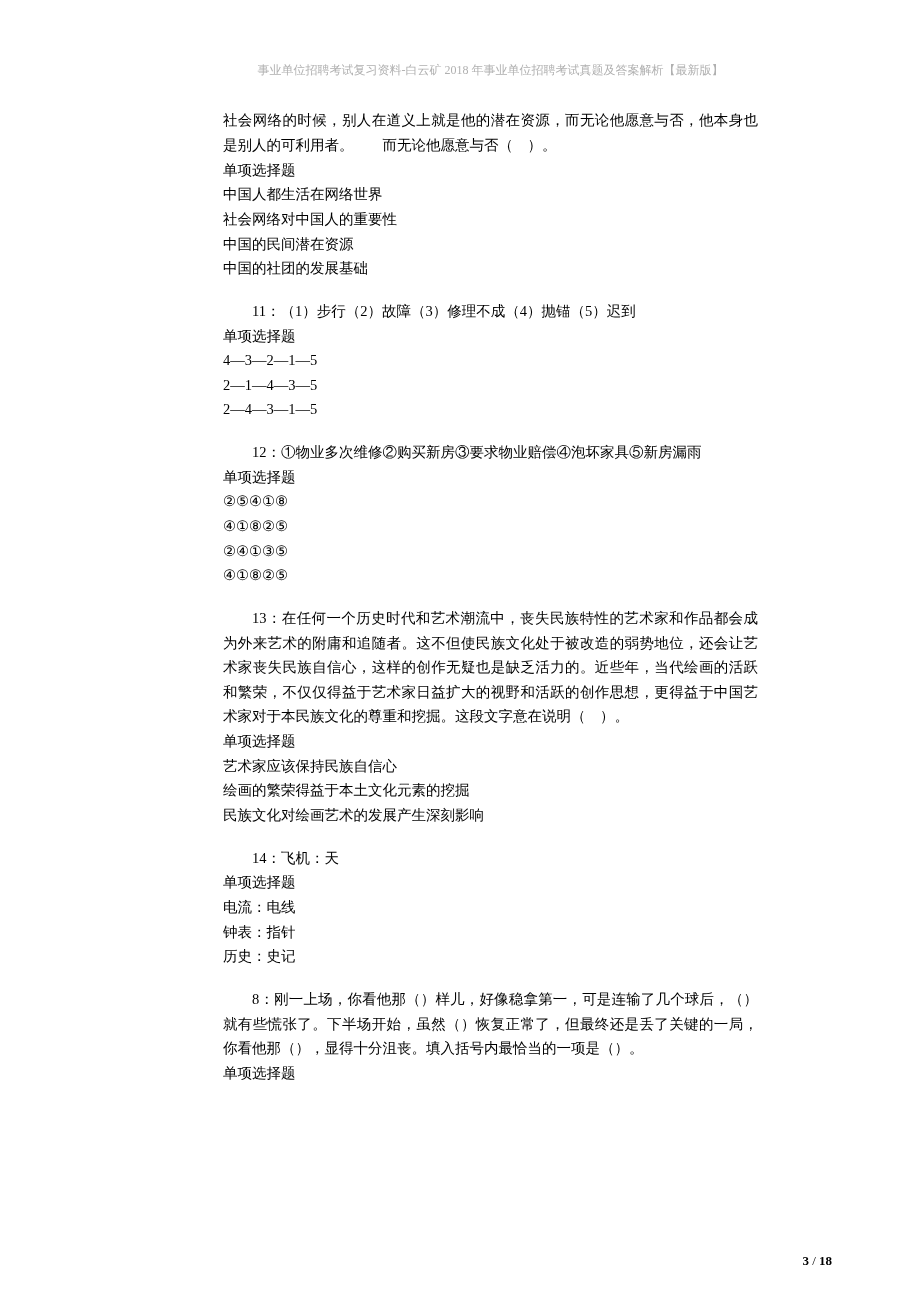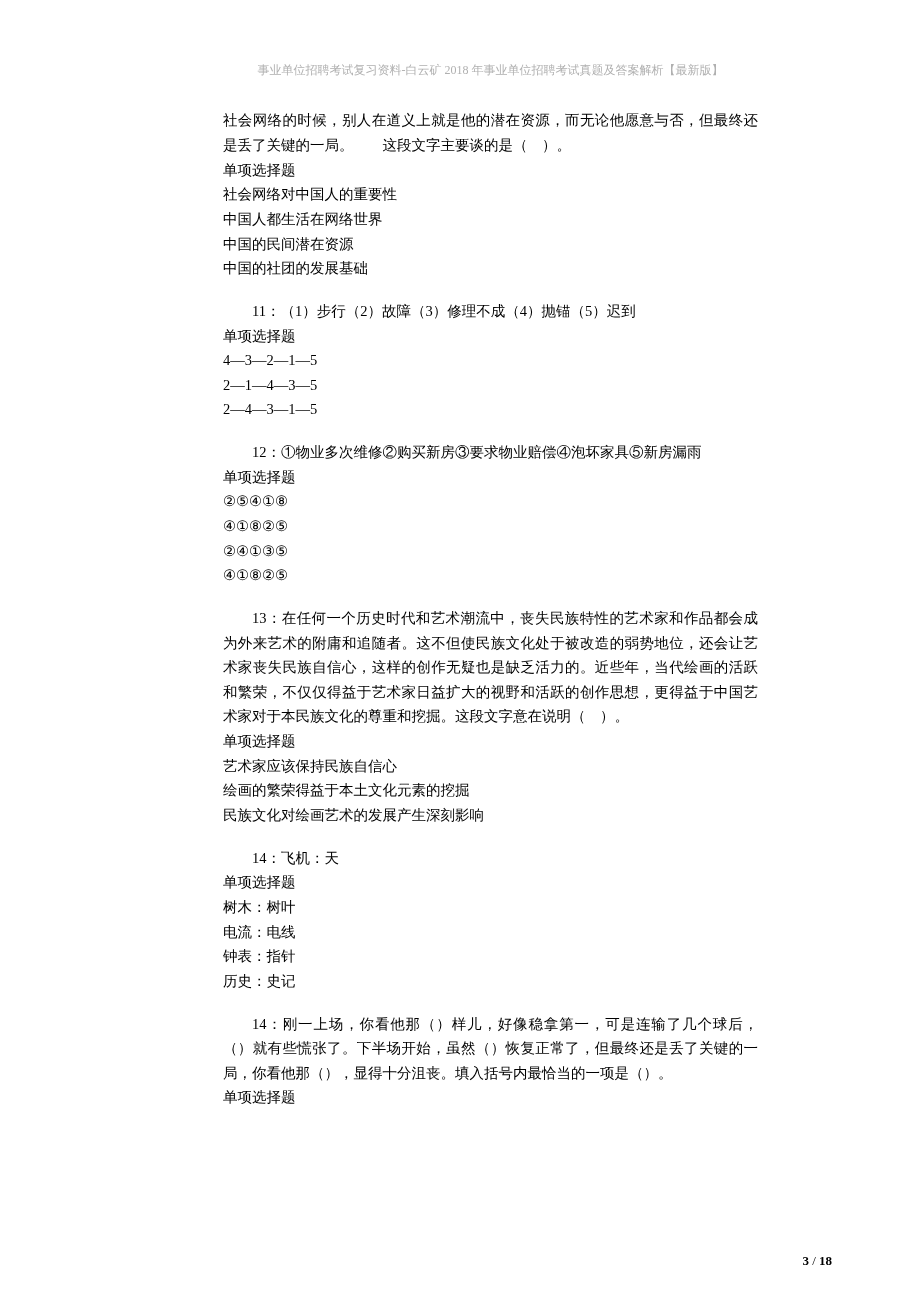--- a/index.html
+++ b/index.html
@@ -56,24 +56,24 @@
 </head>
 <body>
 
 <div class="page">
 
   <div class="header">事业单位招聘考试复习资料-白云矿 2018 年事业单位招聘考试真题及答案解析【最新版】</div>
 
   <div class="content">
 
     <div class="block">
-      <p class="para">社会网络的时候，别人在道义上就是他的潜在资源，而无论他愿意与否，但最终还是丢了关键的一局。　　这段文字主要谈的是（　）。</p>
+      <p class="para">社会网络的时候，别人在道义上就是他的潜在资源，而无论他愿意与否，他本身也是别人的可利用者。　　而无论他愿意与否（　）。</p>
       <p class="para">单项选择题</p>
+      <p class="para">中国人都生活在网络世界</p>
       <p class="para">社会网络对中国人的重要性</p>
-      <p class="para">中国人都生活在网络世界</p>
       <p class="para">中国的民间潜在资源</p>
       <p class="para">中国的社团的发展基础</p>
     </div>
 
     <div class="block">
       <p class="para indent">11：（1）步行（2）故障（3）修理不成（4）抛锚（5）迟到</p>
       <p class="para">单项选择题</p>
       <p class="para">4—3—2—1—5</p>
       <p class="para">2—1—4—3—5</p>
       <p class="para">2—4—3—1—5</p>
@@ -92,28 +92,27 @@
       <p class="para indent">13：在任何一个历史时代和艺术潮流中，丧失民族特性的艺术家和作品都会成为外来艺术的附庸和追随者。这不但使民族文化处于被改造的弱势地位，还会让艺术家丧失民族自信心，这样的创作无疑也是缺乏活力的。近些年，当代绘画的活跃和繁荣，不仅仅得益于艺术家日益扩大的视野和活跃的创作思想，更得益于中国艺术家对于本民族文化的尊重和挖掘。这段文字意在说明（　）。</p>
       <p class="para">单项选择题</p>
       <p class="para">艺术家应该保持民族自信心</p>
       <p class="para">绘画的繁荣得益于本土文化元素的挖掘</p>
       <p class="para">民族文化对绘画艺术的发展产生深刻影响</p>
     </div>
 
     <div class="block">
       <p class="para indent">14：飞机：天</p>
       <p class="para">单项选择题</p>
-      <p class="para">树木：树叶</p>
       <p class="para">电流：电线</p>
       <p class="para">钟表：指针</p>
       <p class="para">历史：史记</p>
     </div>
 
     <div class="block">
-      <p class="para indent">14：刚一上场，你看他那（）样儿，好像稳拿第一，可是连输了几个球后，（）就有些慌张了。下半场开始，虽然（）恢复正常了，但最终还是丢了关键的一局，你看他那（），显得十分沮丧。填入括号内最恰当的一项是（）。</p>
+      <p class="para indent">8：刚一上场，你看他那（）样儿，好像稳拿第一，可是连输了几个球后，（）就有些慌张了。下半场开始，虽然（）恢复正常了，但最终还是丢了关键的一局，你看他那（），显得十分沮丧。填入括号内最恰当的一项是（）。</p>
       <p class="para">单项选择题</p>
     </div>
 
   </div>
 
   <div class="footer">
     <span class="pg">3</span><span> / </span><span class="pg">18</span>
   </div>
 
 </div>

